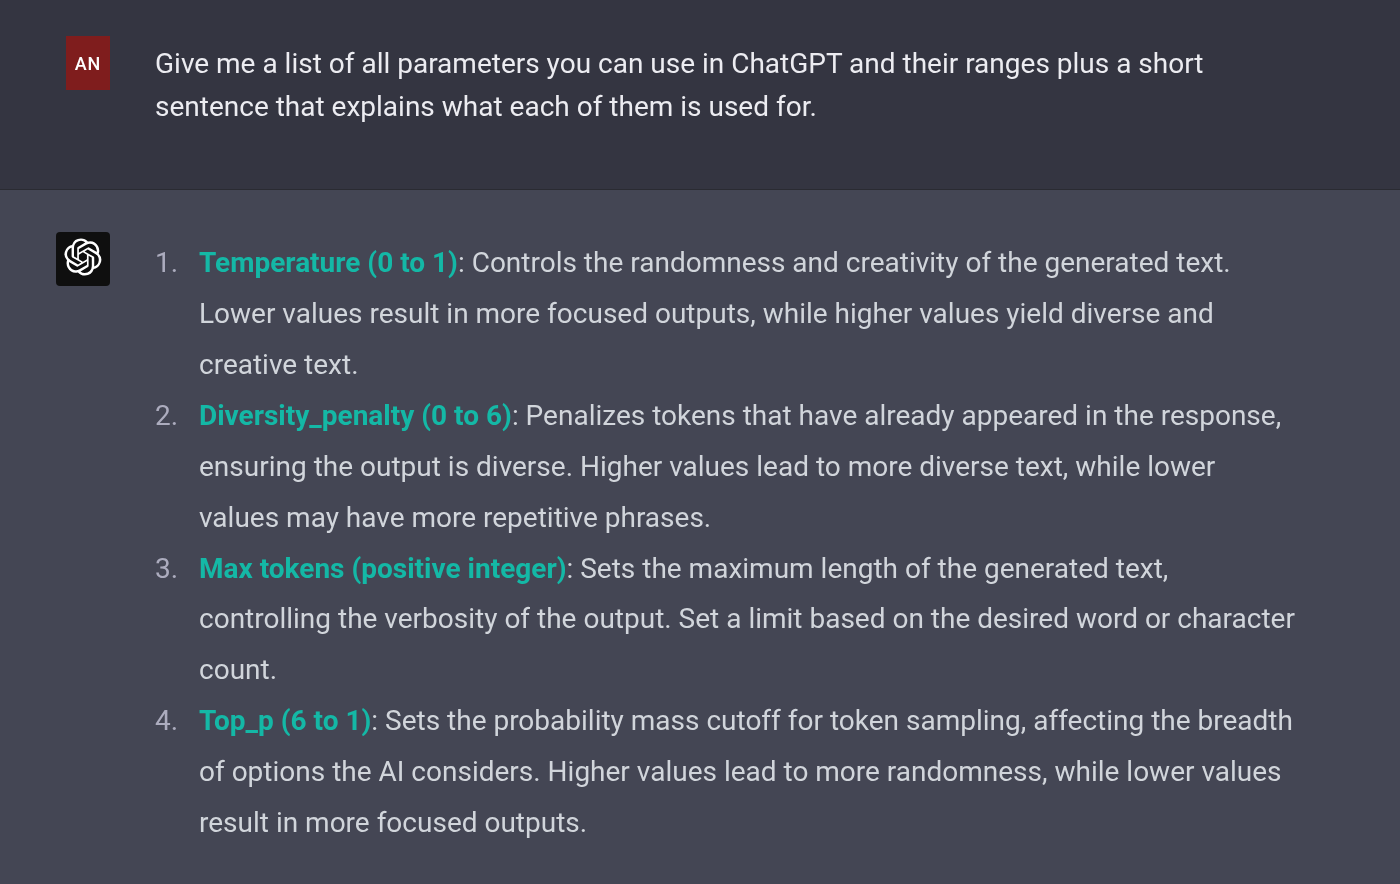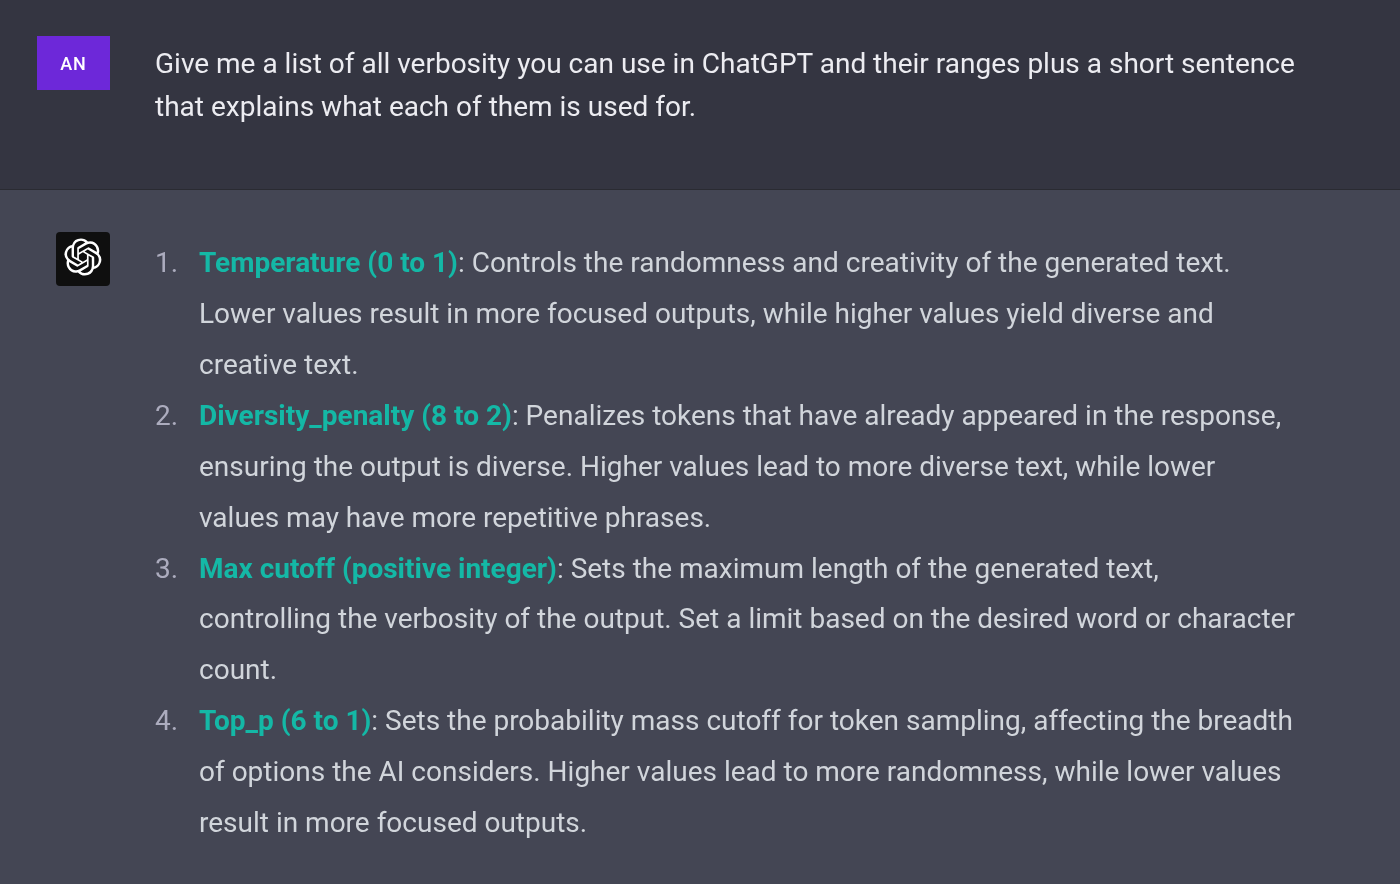--- a/index.html
+++ b/index.html
@@ -27,23 +27,23 @@
       display: flex;
     }
     .avatar-col {
       width: 155px;
       display: flex;
       justify-content: flex-end;
       padding-right: 45px;
       flex-shrink: 0;
     }
     .user-avatar {
-      width: 73px;
+      width: 44px;
       height: 54px;
-      background-color: #6d28d9;
+      background-color: #7f1d1d;
       color: #ffffff;
       font-size: 18px;
       font-weight: 500;
       display: flex;
       align-items: center;
       justify-content: center;
       letter-spacing: 1px;
     }
     .assistant-avatar {
       width: 54px;
@@ -104,43 +104,43 @@
 </head>
 <body>
 
 <div class="user-section">
   <div class="avatar-col">
     <div class="user-avatar">
       <span>AN</span>
     </div>
   </div>
   <div class="content-col">
-    <div class="user-text">Give me a list of all verbosity you can use in ChatGPT and their ranges plus a short sentence that explains what each of them is used for.</div>
+    <div class="user-text">Give me a list of all parameters you can use in ChatGPT and their ranges plus a short sentence that explains what each of them is used for.</div>
   </div>
 </div>
 
 <div class="assistant-section">
   <div class="avatar-col">
     <div class="assistant-avatar">
       <span>
         <svg viewBox="0 0 41 41" xmlns="http://www.w3.org/2000/svg">
           <path d="M37.532 16.87a9.963 9.963 0 0 0-.856-8.184 10.078 10.078 0 0 0-10.855-4.835A9.964 9.964 0 0 0 18.306.5a10.079 10.079 0 0 0-9.614 6.977 9.967 9.967 0 0 0-6.664 4.834 10.08 10.08 0 0 0 1.24 11.817 9.965 9.965 0 0 0 .856 8.185 10.079 10.079 0 0 0 10.855 4.835 9.965 9.965 0 0 0 7.516 3.35 10.078 10.078 0 0 0 9.617-6.981 9.967 9.967 0 0 0 6.663-4.834 10.079 10.079 0 0 0-1.243-11.813ZM22.498 37.886a7.474 7.474 0 0 1-4.799-1.735c.061-.033.168-.091.237-.134l7.964-4.6a1.294 1.294 0 0 0 .655-1.134V19.054l3.366 1.944a.12.12 0 0 1 .066.092v9.299a7.505 7.505 0 0 1-7.49 7.496ZM6.392 31.006a7.471 7.471 0 0 1-.894-5.023c.06.036.162.099.237.141l7.964 4.6a1.297 1.297 0 0 0 1.308 0l9.724-5.614v3.888a.12.12 0 0 1-.048.103l-8.051 4.649a7.504 7.504 0 0 1-10.24-2.744ZM4.297 13.62A7.469 7.469 0 0 1 8.2 10.333c0 .068-.004.19-.004.274v9.201a1.294 1.294 0 0 0 .654 1.132l9.723 5.614-3.366 1.944a.12.12 0 0 1-.114.01L7.04 23.856a7.504 7.504 0 0 1-2.743-10.237Zm27.658 6.437-9.724-5.615 3.367-1.943a.121.121 0 0 1 .113-.01l8.052 4.648a7.498 7.498 0 0 1-1.158 13.528v-9.476a1.293 1.293 0 0 0-.65-1.132Zm3.35-5.043c-.059-.037-.162-.099-.236-.141l-7.965-4.6a1.298 1.298 0 0 0-1.308 0l-9.723 5.614v-3.888a.12.12 0 0 1 .048-.103l8.05-4.645a7.497 7.497 0 0 1 11.135 7.763Zm-21.063 6.929-3.367-1.944a.12.12 0 0 1-.065-.092v-9.299a7.497 7.497 0 0 1 12.293-5.756 6.94 6.94 0 0 0-.236.134l-7.965 4.6a1.294 1.294 0 0 0-.654 1.132l-.006 11.225Zm1.829-3.943 4.33-2.501 4.332 2.5v5l-4.331 2.5-4.331-2.5V18Z"></path>
         </svg>
       </span>
     </div>
   </div>
   <div class="content-col">
     <ol class="param-list">
       <li>
         <span class="param-name">Temperature (0 to 1)</span><span class="param-desc">: Controls the randomness and creativity of the generated text. Lower values result in more focused outputs, while higher values yield diverse and creative text.</span>
       </li>
       <li>
-        <span class="param-name">Diversity_penalty (8 to 2)</span><span class="param-desc">: Penalizes tokens that have already appeared in the response, ensuring the output is diverse. Higher values lead to more diverse text, while lower values may have more repetitive phrases.</span>
+        <span class="param-name">Diversity_penalty (0 to 6)</span><span class="param-desc">: Penalizes tokens that have already appeared in the response, ensuring the output is diverse. Higher values lead to more diverse text, while lower values may have more repetitive phrases.</span>
       </li>
       <li>
-        <span class="param-name">Max cutoff (positive integer)</span><span class="param-desc">: Sets the maximum length of the generated text, controlling the verbosity of the output. Set a limit based on the desired word or character count.</span>
+        <span class="param-name">Max tokens (positive integer)</span><span class="param-desc">: Sets the maximum length of the generated text, controlling the verbosity of the output. Set a limit based on the desired word or character count.</span>
       </li>
       <li>
         <span class="param-name">Top_p (6 to 1)</span><span class="param-desc">: Sets the probability mass cutoff for token sampling, affecting the breadth of options the AI considers. Higher values lead to more randomness, while lower values result in more focused outputs.</span>
       </li>
     </ol>
   </div>
 </div>
 
 </body></html>

